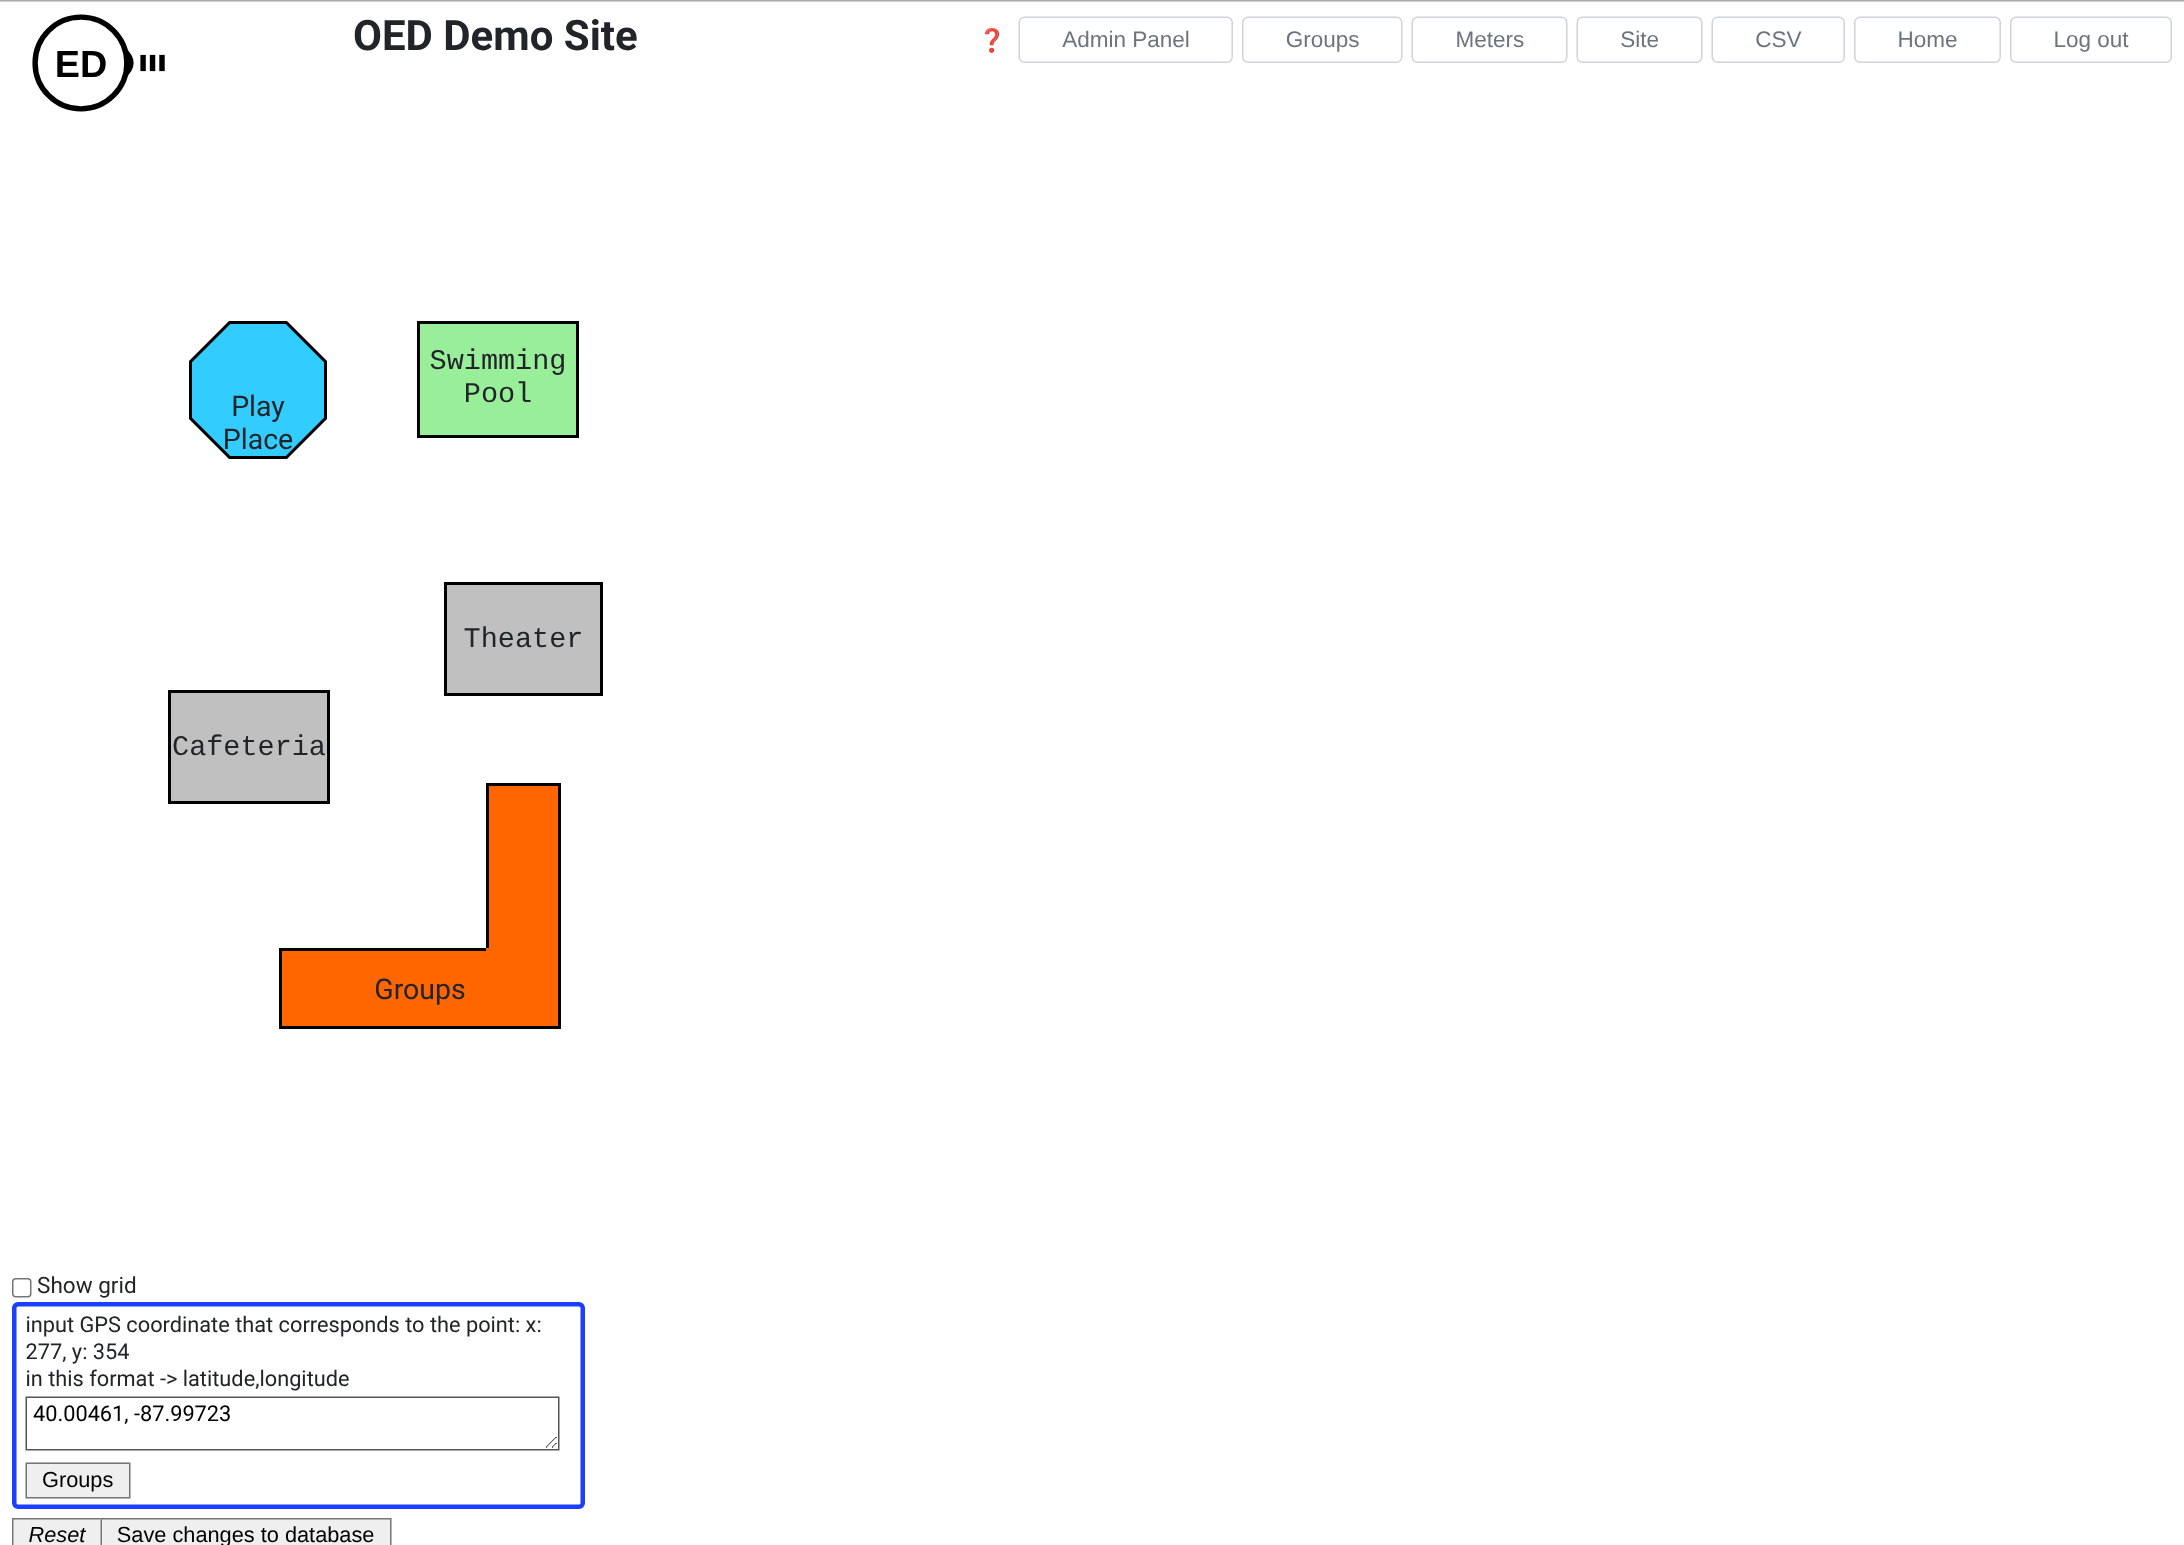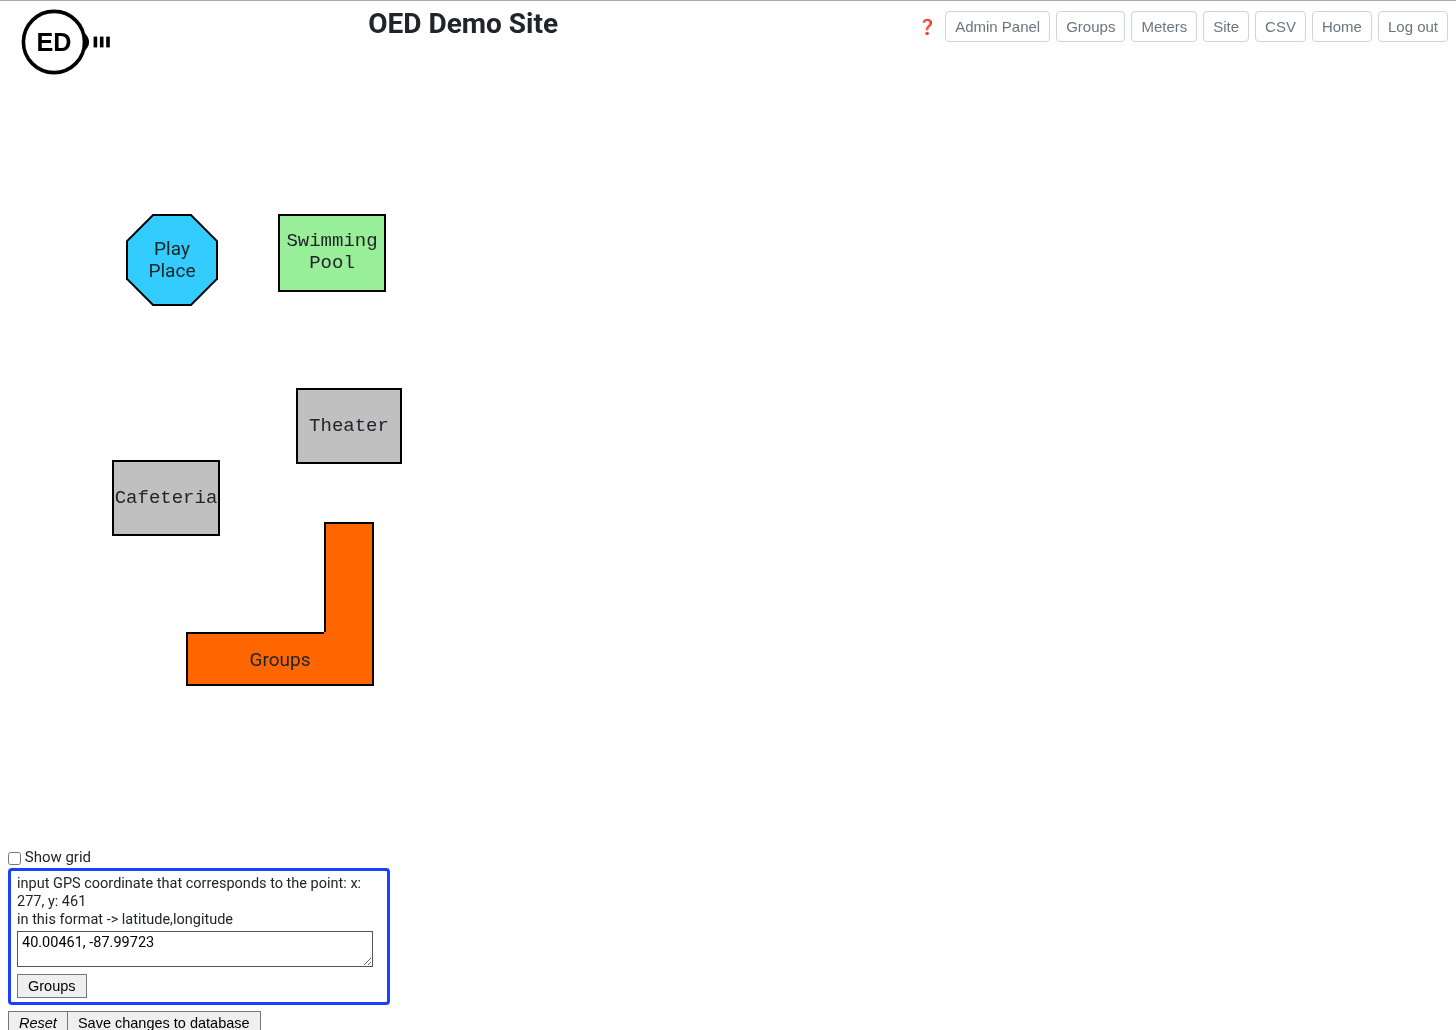--- a/index.html
+++ b/index.html
@@ -3,28 +3,28 @@
   <meta charset="utf-8">
   <style>
     * { box-sizing: border-box; margin: 0; padding: 0; }
     body { font-family: -apple-system, BlinkMacSystemFont, "Segoe UI", Roboto, Helvetica, Arial, sans-serif; font-size: 14px; color: #212529; background: #fff; }
     
     .topbar { display: flex; align-items: flex-start; padding: 4px 8px; border-top: 1px solid #aaa; }
     .logo-area { flex: 0 0 auto; position: absolute; top: 6px; left: 18px; }
     .title-area { flex: 1; text-align: center; }
     .title-area h1 { font-size: 28px; font-weight: 700; margin-top: 2px; }
     .nav-area { flex: 0 0 auto; display: flex; align-items: center; gap: 6px; margin-top: 6px; }
-    .nav-btn { background: #fff; border: 1px solid #ced4da; color: #6c757d; padding: 6px 9px; border-radius: 4px; font-size: 15px; cursor: pointer; }
+    .nav-btn { background: #fff; border: 1px solid #ced4da; color: #6c757d; padding: 6px 28px; border-radius: 4px; font-size: 15px; cursor: pointer; }
     .help-icon { font-size: 15px; color: #333; margin-right: 2px; }
     
     .map-canvas { position: relative; width: 600px; height: 620px; margin-left: 8px; margin-top: 60px; }
     
     .shape { position: absolute; border: 2px solid #000; display: flex; align-items: center; justify-content: center; text-align: center; font-size: 19px; font-family: Liberation Mono, monospace; }
     .octagon-border { width: 92px; height: 92px; background: #000; clip-path: polygon(29% 0%, 71% 0%, 100% 29%, 100% 71%, 71% 100%, 29% 100%, 0% 71%, 0% 29%); position: absolute; }
-    .octagon-inner { position:absolute; inset:2px; background:#33ccff; clip-path: polygon(29% 0%, 71% 0%, 100% 29%, 100% 71%, 71% 100%, 29% 100%, 0% 71%, 0% 29%); display:flex; align-items:center; justify-content:center; font-size:19px; text-align:center; line-height:1.15; }
+    .octagon-inner { position:absolute; inset:2px; background:#33ccff; clip-path: polygon(29% 0%, 71% 0%, 100% 29%, 100% 71%, 71% 100%, 29% 100%, 0% 71%, 0% 29%); display:flex; align-items:flex-end; justify-content:center; font-size:19px; text-align:center; line-height:1.15; }
     
     .pool { left: 270px; top: 108px; width: 108px; height: 78px; background: #99ee99; }
     .theater { left: 288px; top: 282px; width: 106px; height: 76px; background: #c0c0c0; }
     .cafeteria { left: 104px; top: 354px; width: 108px; height: 76px; background: #c0c0c0; }
     
     .housing-wrap { position:absolute; left:178px; top:416px; width:188px; height:164px; }
     .housing-v { position:absolute; right:0; top:0; width:50px; height:112px; background:#ff6600; border:2px solid #000; border-bottom:none; }
     .housing-h { position:absolute; left:0; bottom:0; width:188px; height:54px; background:#ff6600; border:2px solid #000; display:flex; align-items:center; justify-content:center; font-size:19px; }
     .housing-h::after { content:""; position:absolute; right:0; top:-2px; width:48px; height:2px; background:#ff6600; }
     
@@ -93,21 +93,21 @@
   </div>
 </div>
 
 <div class="controls">
   <div class="showgrid">
     <input type="checkbox" style="vertical-align: middle;">
     <span>Show grid</span>
   </div>
   <div class="bluebox">
     <div class="prompt">
-      <span>input GPS coordinate that corresponds to the point: x: 277, y: 461</span><br>
+      <span>input GPS coordinate that corresponds to the point: x: 277, y: 354</span><br>
       <span>in this format -&gt; latitude,longitude</span>
     </div>
     <textarea class="gps-input" style="">40.00461, -87.99723</textarea><br>
     <button class="small-btn">Groups</button>
   </div>
   <div class="btn-row">
     <button class="small-btn">Reset</button>
     <button class="small-btn">Save changes to database</button>
   </div>
   <div class="result">result: Need more points</div>

